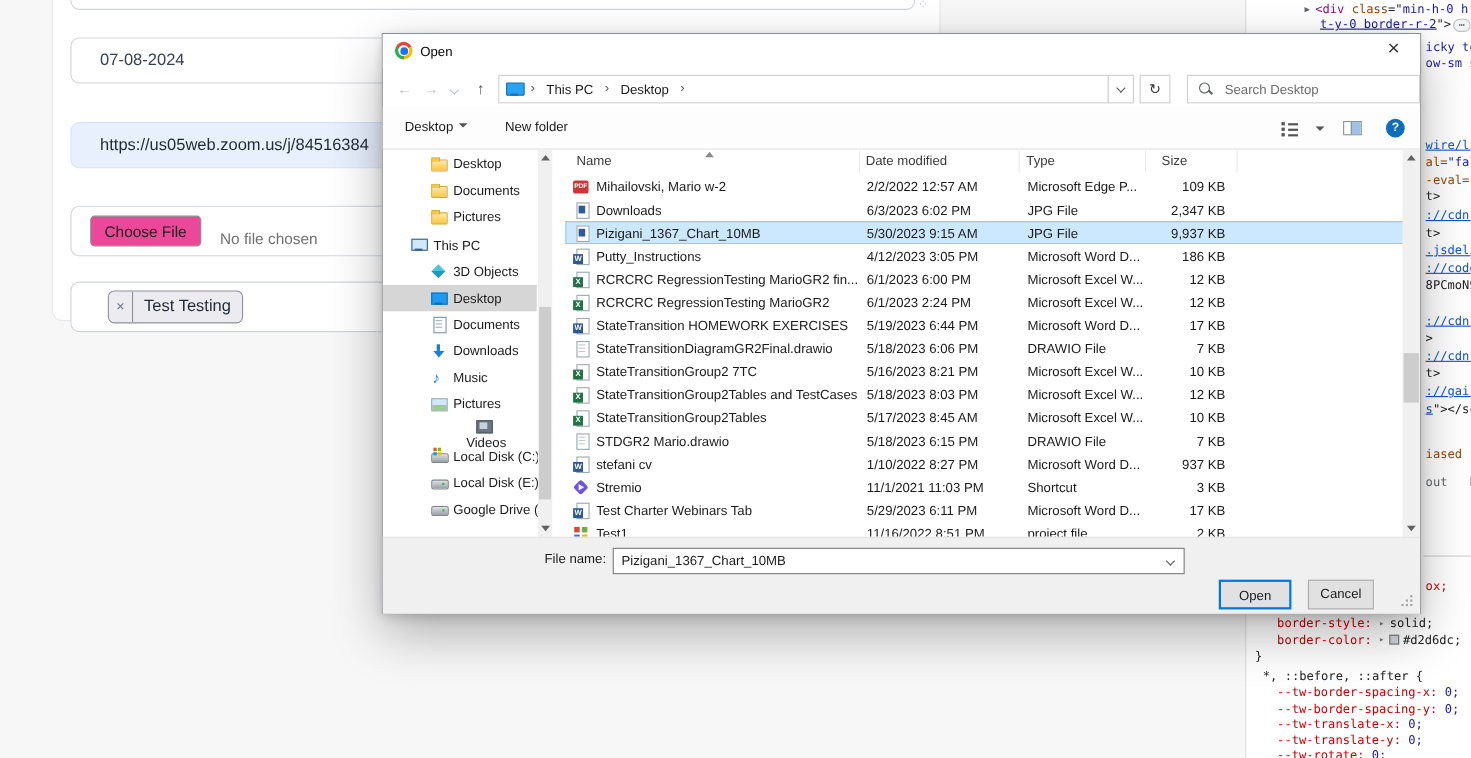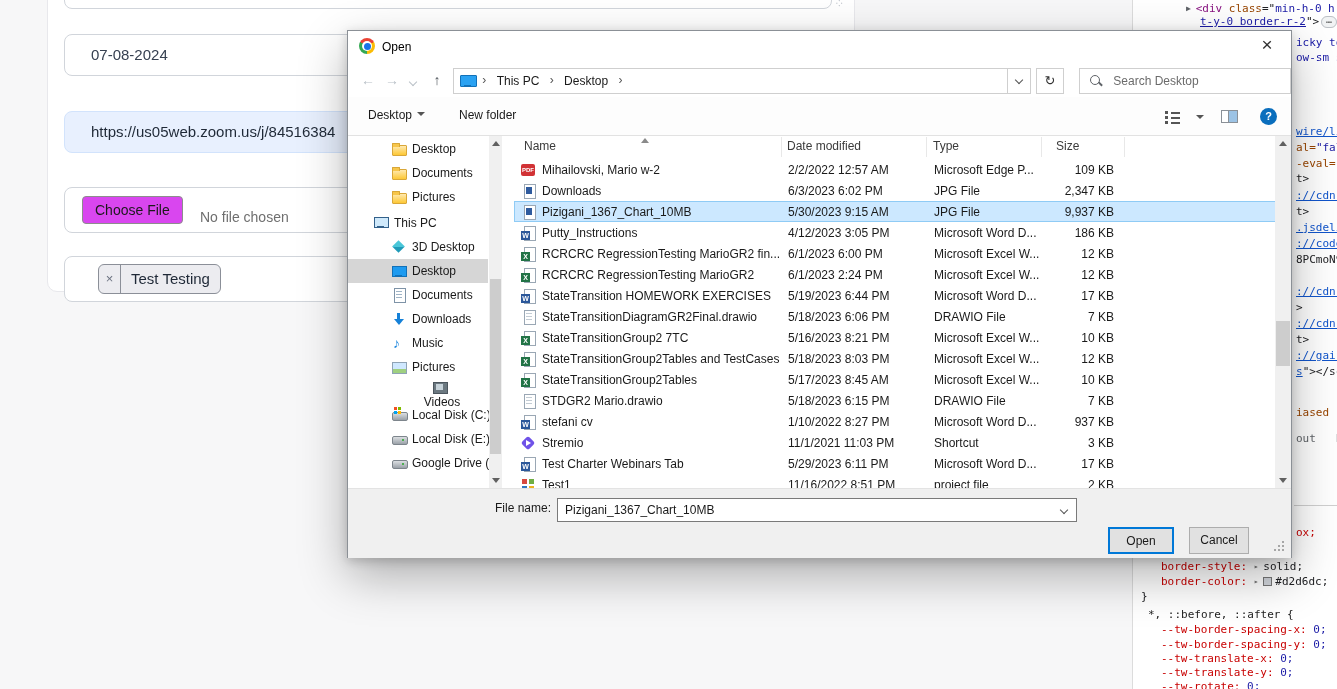--- a/index.html
+++ b/index.html
@@ -10,21 +10,21 @@
 .card { position:absolute; left:47px; top:-22px; width:808px; height:314px; background:#fff;
   border:1px solid #e8e8ec; border-radius:10px; z-index:1; }
 .card .partial-input { position:absolute; left:16px; top:2px; width:768px; height:28px;
   border:1px solid #d1d5db; border-radius:8px; background:#fff; }
 .grip-dots { position:absolute; left:788px; top:23px; width:8px; height:6px; color:#9ca3af; font-size:8px; line-height:4px; }
 .f-label { position:absolute; font-size:14px; font-weight:700; color:#ec4899;margin-top:30px; }
 .f-input { position:absolute; left:16px; width:768px; height:42px; border:1px solid #d1d5db;
   border-radius:8px; background:#fff; font-size:15px; color:#374151; line-height:40px; padding-left:26px;
   white-space:nowrap; overflow:hidden; }
 .f-input.autofill { background:#e8f0fe; border-color:#d2e3fc; color:#1f2937; }
-.choose-btn { position:absolute; left:17px; top:8px; height:28px; padding:0 12px; background:#d946ef;
+.choose-btn { position:absolute; left:17px; top:8px; height:28px; padding:0 12px; background:#ec4899;
   border:1px solid #8d8d8d; border-radius:4px; font-size:14px; color:#1a1a1a; line-height:26px; }
 .nofile { position:absolute; left:135px; top:9px; font-size:14px; color:#6f6f6f; }
 .tag { position:absolute; left:33px; top:7px; height:30px; display:flex; align-items:stretch;
   border:1px solid #8b8f98; border-radius:6px; background:#ececf0; overflow:hidden; }
 .tag-x { width:22px; display:flex; align-items:center; justify-content:center; color:#6b7280;
   border-right:1px solid #8b8f98; font-size:13px; }
 .tag-label { padding:0 10px; font-size:15px; color:#1f2937; display:flex; align-items:center; }
 
 
 .devtools { position:absolute; left:1132px; top:0; width:205px; height:689px; background:#fff;
@@ -285,21 +285,21 @@
       <div class="side-item" style="top: 49px; padding-left: 43px;">
         <span class="ic ic-folder"></span>
         <span class="side-label" style="margin-left: 5px;">Pictures</span>
       </div>
       <div class="side-item" style="top: 75px; padding-left: 25px;">
         <span class="ic ic-pc"></span>
         <span class="side-label" style="margin-left: 5px;">This PC</span>
       </div>
       <div class="side-item" style="top: 99px; padding-left: 43px;">
         <span class="ic ic-cube"></span>
-        <span class="side-label" style="margin-left: 5px;">3D Desktop</span>
+        <span class="side-label" style="margin-left: 5px;">3D Objects</span>
       </div>
       <div class="side-item sel" style="top: 123px; padding-left: 43px;">
         <span class="ic ic-desktop"></span>
         <span class="side-label" style="margin-left: 5px;">Desktop</span>
       </div>
       <div class="side-item" style="top: 147px; padding-left: 43px;">
         <span class="ic ic-doc"></span>
         <span class="side-label" style="margin-left: 5px;">Documents</span>
       </div>
       <div class="side-item" style="top: 171px; padding-left: 43px;">

